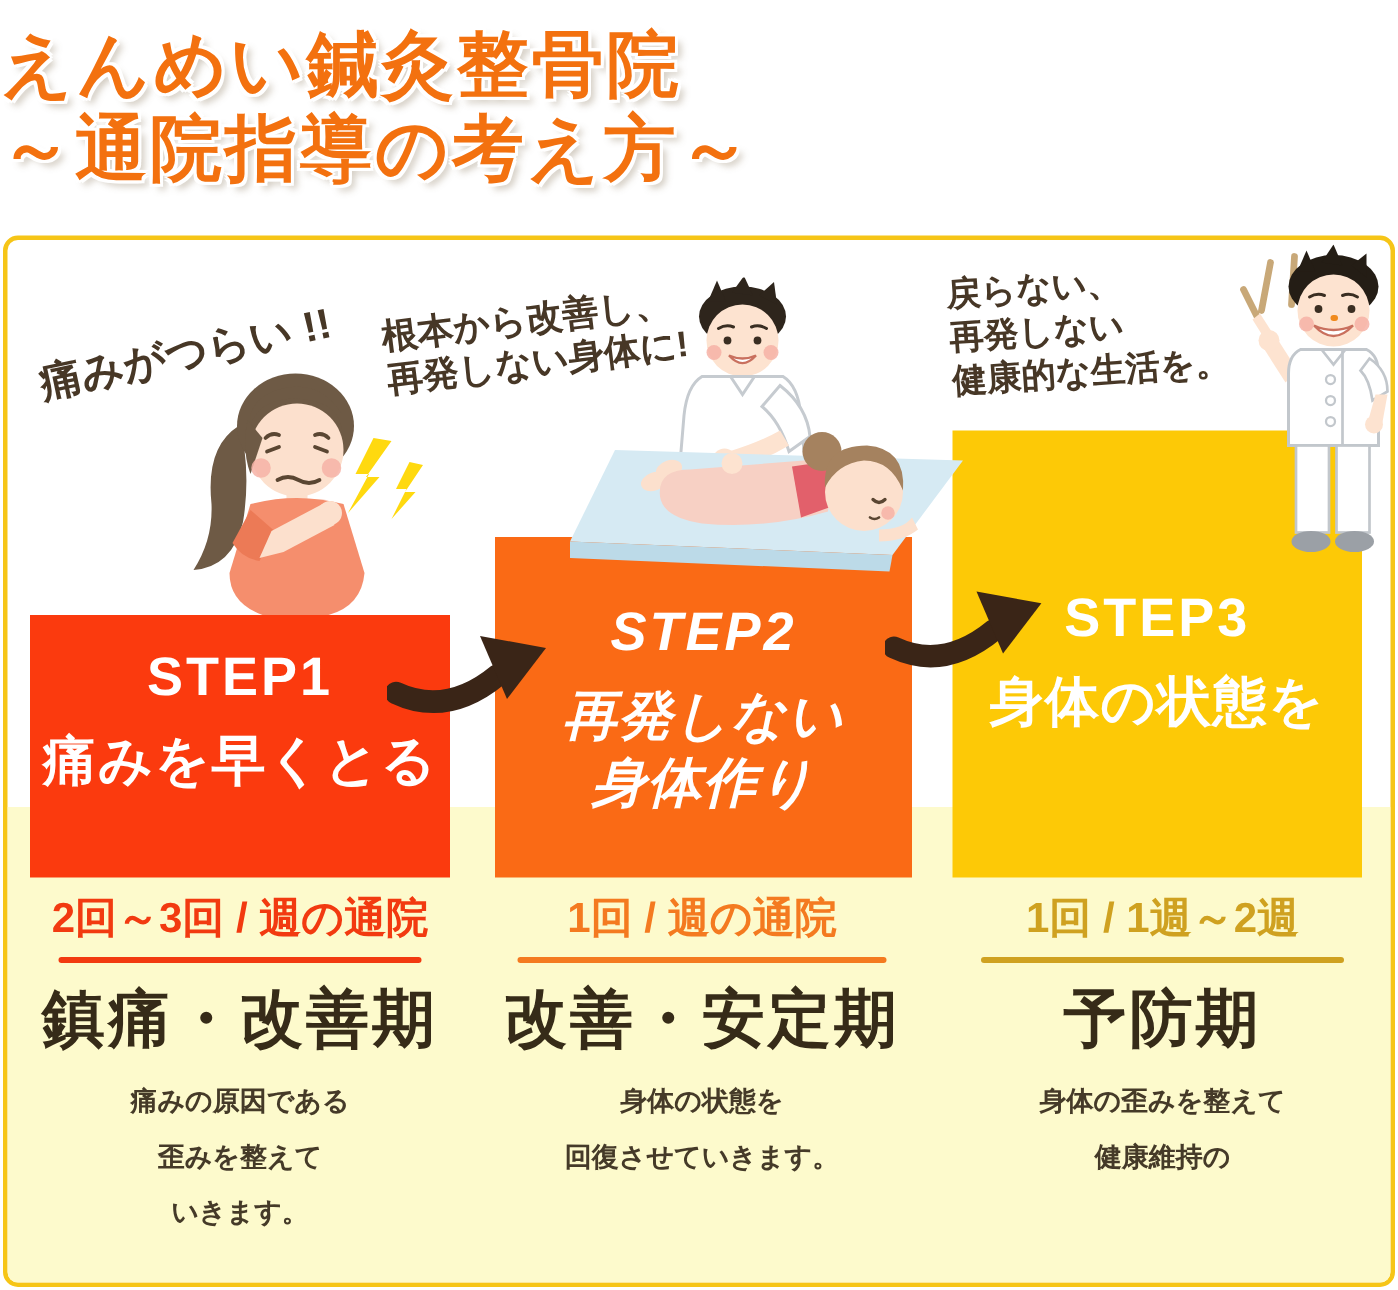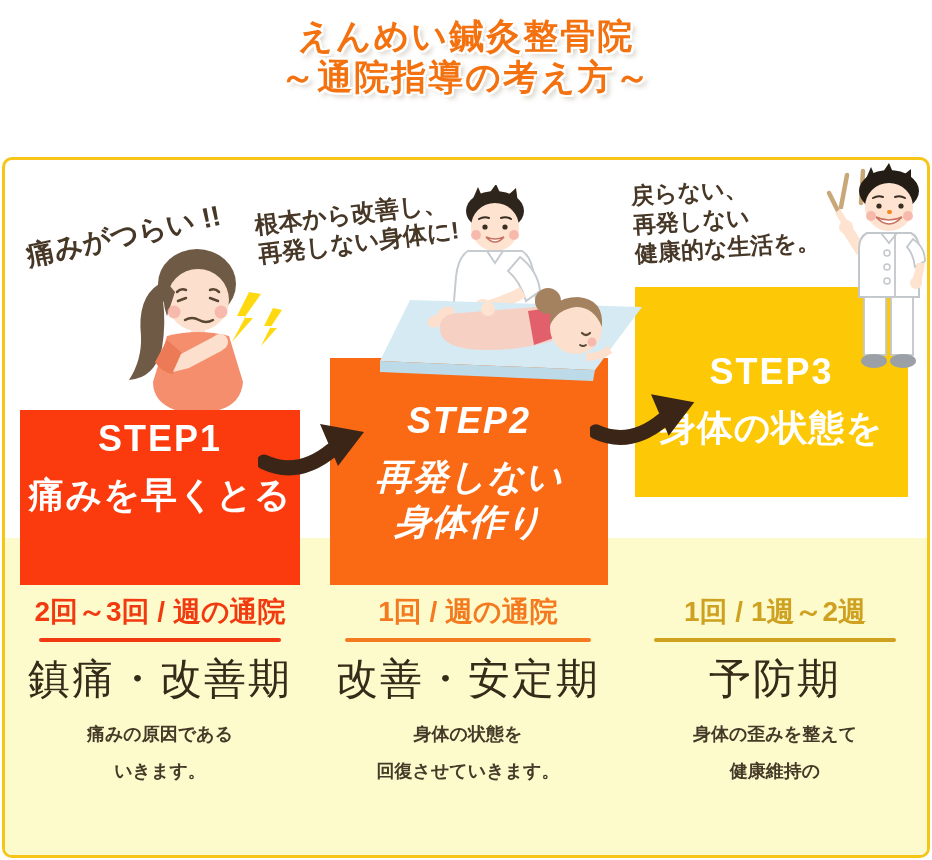--- a/index.html
+++ b/index.html
@@ -5,41 +5,41 @@
   html,body{margin:0;padding:0;}
   body{
     width:932px;height:860px;background:#ffffff;
     font-family:"Liberation Sans","DejaVu Sans",sans-serif;
     -webkit-font-smoothing:antialiased;
   }
   .page{position:relative;width:932px;height:860px;overflow:hidden;background:#fff;}
 
   
   .title{
-    position:absolute;top:16px;left:0;width:932px;text-align:center;
-    font-size:35px;line-height:1.16;font-weight:bold;color:#f3710f;letter-spacing:2px;
+    position:absolute;top:16px;left:0;width:932px;text-align:left;
+    font-size:48px;line-height:1.16;font-weight:bold;color:#f3710f;letter-spacing:2px;
     text-shadow:
       2px 0 0 #fff,-2px 0 0 #fff,0 2px 0 #fff,0 -2px 0 #fff,
       2px 2px 0 #fff,-2px -2px 0 #fff,2px -2px 0 #fff,-2px 2px 0 #fff,
       4px 4px 5px rgba(120,100,70,.35);
   }
 
   
   .panel{
     position:absolute;left:2px;top:157px;width:928px;height:701px;
     border:3px solid #f6c517;border-radius:10px;background:#ffffff;
     box-sizing:border-box;overflow:hidden;
   }
   .band{position:absolute;left:0;right:0;top:378px;bottom:0;background:#fdfacc;}
 
   
   .step-block{position:absolute;text-align:center;color:#fff;box-sizing:border-box;}
-  .step1{left:15px;top:250px;width:280px;height:175px;background:#fb3a0e;padding-top:8px;}
+  .step1{left:15px;top:250px;width:280px;height:175px;background:#fb3a0e;padding-top:20px;}
   .step2{left:325px;top:198px;width:278px;height:227px;background:#fa6a15;padding-top:42px;font-style:italic;}
-  .step3{left:630px;top:127px;width:273px;height:210px;background:#fdc906;padding-top:64px;}
+  .step3{left:630px;top:127px;width:273px;height:298px;background:#fdc906;padding-top:104px;}
   .step-label{font-size:36px;font-weight:bold;letter-spacing:2px;}
   .step-title{font-size:36px;font-weight:bold;letter-spacing:1px;line-height:1.26;margin-top:12px;}
 
   
   .arrow{position:absolute;}
   .arrow1{left:253px;top:250px;}
   .arrow2{left:585px;top:220px;}
 
   
   .callout{position:absolute;font-weight:bold;color:#473726;white-space:nowrap;}
@@ -56,21 +56,21 @@
   
   .cols{position:absolute;left:0;top:432px;width:922px;height:260px;}
   .col{position:absolute;top:0;width:290px;text-align:center;}
   .col1{left:10px;} .col2{left:318px;} .col3{left:625px;}
   .freq{font-size:28px;font-weight:bold;line-height:40px;white-space:nowrap;}
   .col1 .freq{color:#f23a10;} .col2 .freq{color:#f47a20;} .col3 .freq{color:#cfa120;}
   .rule{height:4px;margin:6px auto 12px auto;border-radius:2px;}
   .col1 .rule{width:242px;background:#f23a10;}
   .col2 .rule{width:246px;background:#f47a20;}
   .col3 .rule{width:242px;background:#cfa120;}
-  .phase{font-size:42px;font-weight:normal;color:#362b18;letter-spacing:2px;line-height:1.2;}
+  .phase{font-size:42px;font-weight:bold;color:#362b18;letter-spacing:2px;line-height:1.2;}
   .desc{margin-top:12px;font-size:18px;font-weight:bold;color:#453a28;line-height:37px;}
 </style>
 </head>
 <body>
 
 <div class="page">
 
   <div class="title">
     <div>えんめい鍼灸整骨院</div>
     <div>～通院指導の考え方～</div>
@@ -239,20 +239,21 @@
     </div>
 
     <div class="cols">
 
       <div class="col col1">
         <div class="freq">2回～3回 / 週の通院</div>
         <div class="rule"></div>
         <div class="phase">鎮痛・改善期</div>
         <div class="desc">
           <div>痛みの原因である</div>
+          <div>歪みを整えて</div>
           <div>いきます。</div>
         </div>
       </div>
 
       <div class="col col2">
         <div class="freq">1回 / 週の通院</div>
         <div class="rule"></div>
         <div class="phase">改善・安定期</div>
         <div class="desc">
           <div>身体の状態を</div>

